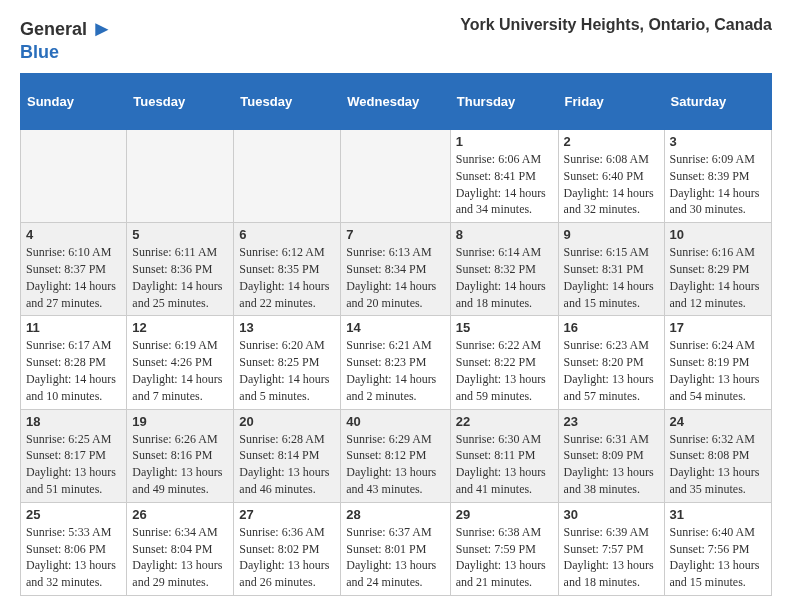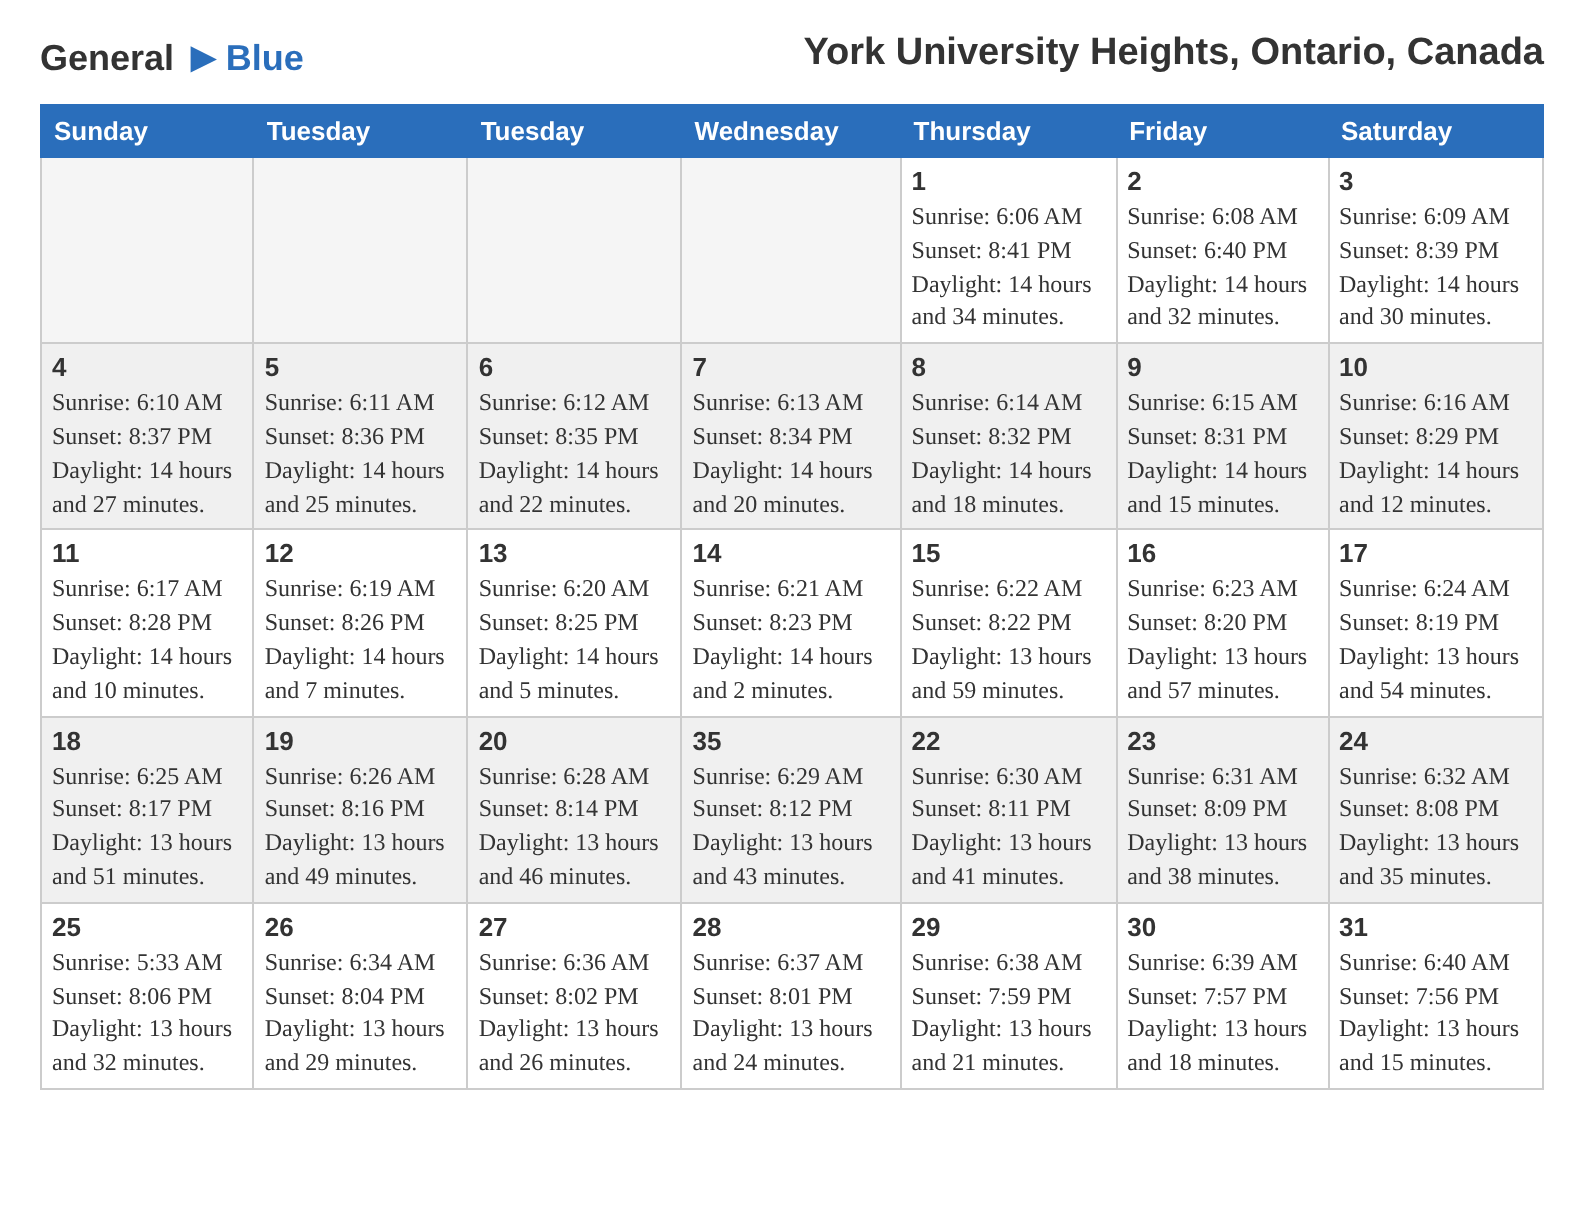--- a/index.html
+++ b/index.html
@@ -11,22 +11,22 @@
       padding: 16px 20px;
     }
     .header-section {
       display: flex;
       align-items: flex-start;
       justify-content: space-between;
       margin-bottom: 10px;
     }
     .logo {
       display: flex;
-      flex-direction: row;
-      align-items: center;
+      flex-direction: column;
+      align-items: flex-start;
     }
     .logo-text {
       display: flex;
       align-items: center;
       gap: 2px;
     }
     .logo-general {
       font-size: 18px;
       font-weight: bold;
       color: #333;
@@ -43,34 +43,34 @@
     }
     .title-section {
       text-align: right;
     }
     .month-title {
       font-size: 38px;
       font-weight: bold;
       color: #333;
     }
     .location-title {
-      font-size: 19px;
+      font-size: 16px;
       color: #333;
       font-weight: bold;
     }
     .calendar-table {
       width: 100%;
       border-collapse: collapse;
       border: 1px solid #ccc;
     }
     .calendar-table th {
       background: #2a6ebb;
       color: #fff;
       text-align: left;
-      padding: 5px 6px;
+      padding: 20px 6px;
       font-size: 13px;
       border: 1px solid #2a6ebb;
     }
     .calendar-table td {
       border: 1px solid #ccc;
       vertical-align: top;
       padding: 4px 5px;
       width: 113px;
       min-height: 70px;
       font-size: 10.5px;
@@ -201,21 +201,21 @@
       <tr>
         <td>
           <span class="day-number">11</span>
           <div class="day-info" style="white-space: pre-line;">Sunrise: 6:17 AM
 Sunset: 8:28 PM
 Daylight: 14 hours and 10 minutes.</div>
         </td>
         <td>
           <span class="day-number">12</span>
           <div class="day-info" style="white-space: pre-line;">Sunrise: 6:19 AM
-Sunset: 8:26 PM
+Sunset: 4:26 PM
 Daylight: 14 hours and 7 minutes.</div>
         </td>
         <td>
           <span class="day-number">13</span>
           <div class="day-info" style="white-space: pre-line;">Sunrise: 6:20 AM
 Sunset: 8:25 PM
 Daylight: 14 hours and 5 minutes.</div>
         </td>
         <td>
           <span class="day-number">14</span>
@@ -255,21 +255,21 @@
 Sunset: 8:16 PM
 Daylight: 13 hours and 49 minutes.</div>
         </td>
         <td>
           <span class="day-number">20</span>
           <div class="day-info" style="white-space: pre-line;">Sunrise: 6:28 AM
 Sunset: 8:14 PM
 Daylight: 13 hours and 46 minutes.</div>
         </td>
         <td>
-          <span class="day-number">35</span>
+          <span class="day-number">40</span>
           <div class="day-info" style="white-space: pre-line;">Sunrise: 6:29 AM
 Sunset: 8:12 PM
 Daylight: 13 hours and 43 minutes.</div>
         </td>
         <td>
           <span class="day-number">22</span>
           <div class="day-info" style="white-space: pre-line;">Sunrise: 6:30 AM
 Sunset: 8:11 PM
 Daylight: 13 hours and 41 minutes.</div>
         </td>

